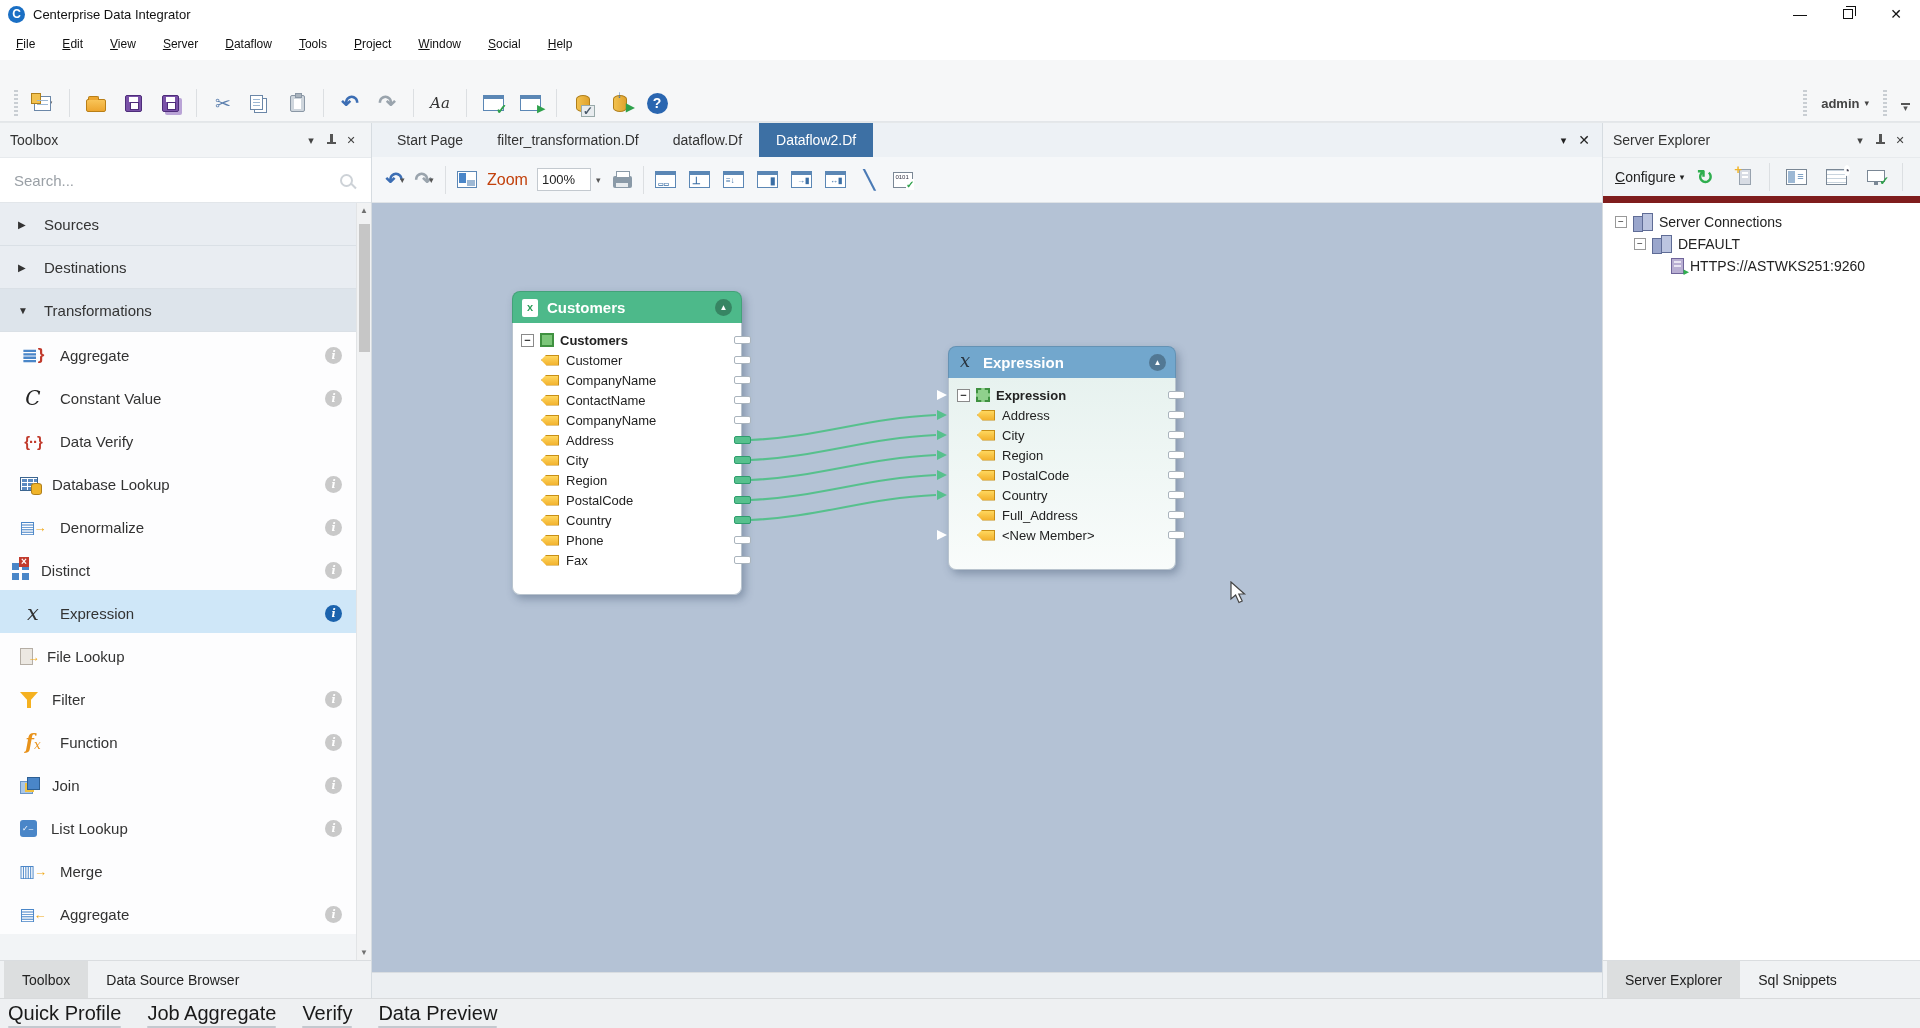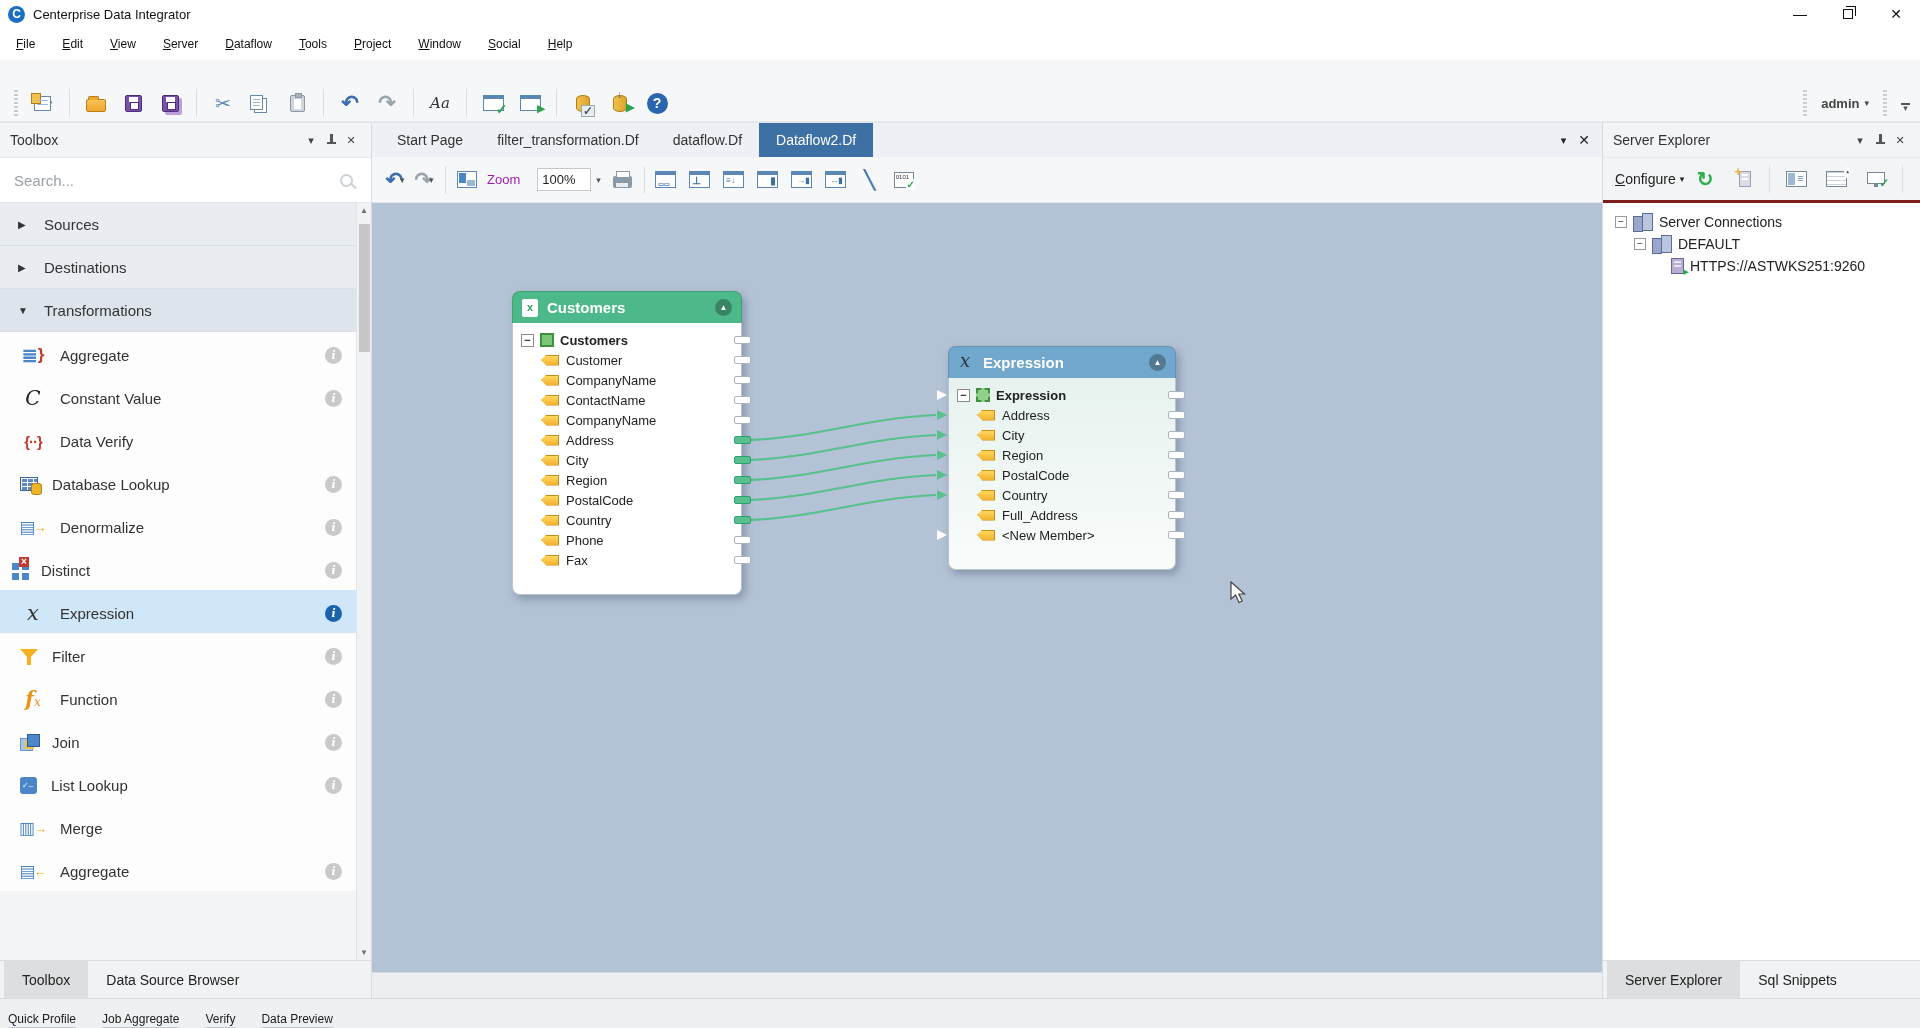--- a/index.html
+++ b/index.html
@@ -141,21 +141,21 @@
   
   .tabstrip{height:34px;background:#edf1f5;display:flex;align-items:stretch;padding-left:8px;}
   .dtab{padding:0 17px;display:flex;align-items:center;font-size:14px;color:#333;}
   .dtab.active{background:#3d70a4;color:#fff;}
   .strip-right{margin-left:auto;display:flex;align-items:center;gap:12px;padding-right:12px;color:#222;}
   .strip-right .g{font-size:11px;}
 
   
   .ctoolbar{height:46px;background:#f5f7f9;border-bottom:1px solid #dfe3e7;display:flex;align-items:center;gap:3px;padding-left:10px;}
   .cti{min-width:26px;height:30px;display:flex;align-items:center;justify-content:center;position:relative;}
-  .zoom-label{font-size:13px;color:#a21caf;margin:0 14px 0 4px;}
+  .zoom-label{font-size:16px;color:#c2410c;margin:0 6px 0 4px;}
   .zoom-input{width:54px;height:23px;border:1px solid #c3c9cf;background:#fff;font-family:"Liberation Sans",sans-serif;font-size:13px;color:#222;padding:0 4px;}
   .zoom-caret{font-size:9px;color:#555;margin:0 6px 0 2px;}
   .i-fit-window{width:20px;height:17px;background:#fff;border:1px solid #5b87b5;position:relative;}
   .i-fit-window::before{content:'';position:absolute;left:1px;top:1px;width:7px;height:10px;background:#4a86c8;}
   .i-fit-window::after{content:'';position:absolute;right:1px;bottom:1px;width:8px;height:6px;background:#9db8d4;}
   .i-print{width:19px;height:12px;background:#8a9aa8;border-radius:2px;position:relative;margin-top:5px;}
   .i-print::before{content:'';position:absolute;left:3px;top:-5px;width:12px;height:5px;background:#fff;border:1px solid #8a9aa8;}
   .i-print::after{content:'';position:absolute;left:3px;bottom:1px;width:12px;height:4px;background:#e8ecef;}
   .wicon{width:21px;height:17px;background:#fff;border:1px solid #5b87b5;position:relative;}
   .wicon::before{content:'';position:absolute;top:0;left:0;right:0;height:3px;background:#5b87b5;}
@@ -191,21 +191,21 @@
   .port.stub{position:absolute;right:-10px;top:50%;transform:translateY(-50%);width:17px;height:8px;background:#fff;border:1px solid #aab4bd;border-radius:2px;}
   .port.stub.green{background:#57c08d;border-color:#2f9e6e;}
   .port.arrow{position:absolute;left:-12px;top:50%;transform:translateY(-50%);width:0;height:0;border-top:5px solid transparent;border-bottom:5px solid transparent;border-left:10px solid #fff;}
   .port.arrow.green{border-left-color:#57c08d;}
   .nicon-excel{width:16px;height:18px;background:#fff;border-radius:2px;position:relative;flex-shrink:0;}
   .nicon-excel::after{content:'x';color:#2e9e5b;font-weight:bold;font-size:11px;position:absolute;left:5px;top:2px;}
   .nicon-expression{width:16px;height:18px;position:relative;flex-shrink:0;}
   .nicon-expression::after{content:'x';font-family:"DejaVu Serif",serif;font-style:italic;font-size:18px;color:#2a3540;position:absolute;left:2px;top:-4px;}
 
   
-  .srv-toolbar{height:46px;display:flex;align-items:center;gap:8px;padding-left:12px;background:#f2f4f6;border-top:1px solid #e7eaed;border-bottom:3px solid #7f1d1d;}
+  .srv-toolbar{height:46px;display:flex;align-items:center;gap:8px;padding-left:12px;background:#f2f4f6;border-top:1px solid #e7eaed;border-bottom:7px solid #7f1d1d;}
   .configure{font-size:14px;color:#222;display:flex;align-items:center;gap:4px;}
   .configure .c{font-size:9px;}
   .i-refresh::before{content:'\21BB';color:#2fae4e;font-size:20px;font-weight:bold;}
   .i-add-server{width:12px;height:16px;background:#d8dce4;border:1px solid #98a2ae;position:relative;margin-left:4px;}
   .i-add-server::before{content:'+';position:absolute;left:-6px;top:-8px;color:#f0b429;font-weight:bold;font-size:13px;}
   .i-add-server::after{content:'';position:absolute;left:2px;top:2px;width:6px;height:2px;background:#fff;box-shadow:0 4px 0 #fff;}
   .i-server-properties{width:21px;height:16px;background:#fff;border:1px solid #7a8795;position:relative;}
   .i-server-properties::before{content:'';position:absolute;left:1px;top:1px;width:7px;height:12px;background:#9db8d4;}
   .i-server-properties::after{content:'\2261';position:absolute;right:2px;top:0px;font-size:11px;color:#5b87b5;}
   .i-job-schedules{width:21px;height:16px;background:#fff;border:1px solid #7a8795;position:relative;background-image:linear-gradient(#c9d4de 1px,transparent 1px);background-size:4px 4px;}
@@ -219,21 +219,21 @@
   .i-server-group{width:20px;height:18px;position:relative;flex-shrink:0;}
   .i-server-group::before{content:'';position:absolute;left:0;top:3px;width:8px;height:14px;background:#9aa6cc;border:1px solid #5f6c96;}
   .i-server-group::after{content:'';position:absolute;left:9px;top:0;width:9px;height:16px;background:#bcc5e0;border:1px solid #5f6c96;}
   .i-server-leaf{width:13px;height:16px;background:#b8aed2;border:1px solid #6f649a;position:relative;flex-shrink:0;}
   .i-server-leaf::before{content:'';position:absolute;left:2px;top:2px;width:7px;height:2px;background:#e8e4f2;box-shadow:0 4px 0 #e8e4f2;}
   .i-server-leaf::after{content:'\25B8';color:#2fae4e;position:absolute;right:-6px;bottom:-5px;font-size:11px;}
 
   
   .statusbar{height:30px;background:#eef0f2;border-top:1px solid #d8dadc;display:flex;gap:26px;padding-left:8px;}
   .sitem{display:flex;flex-direction:column;}
-  .sitem .slbl{font-size:12px;color:#1a1a1a;margin-top:13px;}
+  .sitem .slbl{font-size:20px;color:#1a1a1a;margin-top:3px;}
   .sitem .sbar{height:7px;background:#c4c9cf;margin-top:1px;border-radius:1px;}
 
   .cursor{position:absolute;pointer-events:none;}
 </style>
 </head>
 <body>
 
 <div class="app">
 
   <div class="titlebar">
@@ -385,20 +385,24 @@
               </div>
               <div class="tb-item">
                 <span class="ticon i-distinct"></span>
                 <span class="lbl">Distinct</span>
                 <span class="info">i</span>
               </div>
               <div class="tb-item sel">
                 <span class="ticon i-expression"></span>
                 <span class="lbl">Expression</span>
                 <span class="info sel">i</span>
+              </div>
+              <div class="tb-item">
+                <span class="ticon i-file-lookup"></span>
+                <span class="lbl">File Lookup</span>
               </div>
               <div class="tb-item">
                 <span class="ticon i-filter"></span>
                 <span class="lbl">Filter</span>
                 <span class="info">i</span>
               </div>
               <div class="tb-item">
                 <span class="ticon i-function"></span>
                 <span class="lbl">Function</span>
                 <span class="info">i</span>

